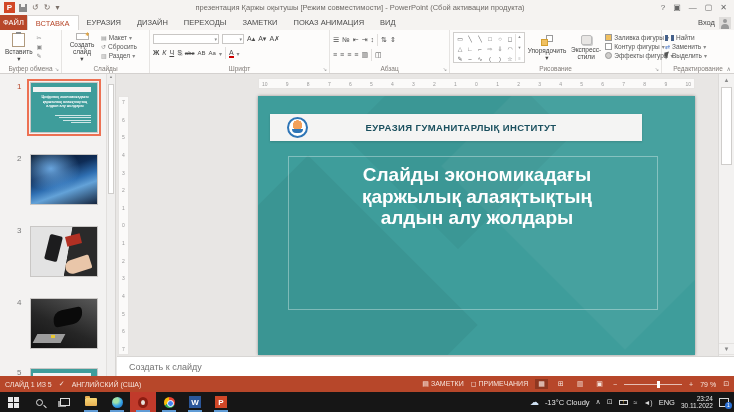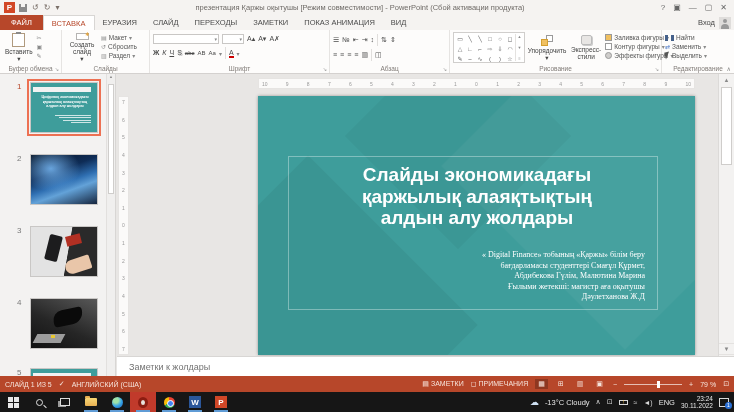--- a/index.html
+++ b/index.html
@@ -12,21 +12,21 @@
   .titlebar{position:absolute;top:0;left:0;right:0;height:15px;background:#f5f3f1;display:flex;align-items:center;padding:0 4px;}
   .ppt-logo{width:11px;height:11px;background:#d24726;color:#fff;font-size:8px;font-weight:bold;display:flex;align-items:center;justify-content:center;margin-right:4px;}
   .qat{display:flex;align-items:center;gap:5px;color:#7a6f68;font-size:8px;}
   .floppy{width:8px;height:8px;background:#8a8a8a;position:relative;}
   .floppy::after{content:"";position:absolute;left:2px;top:0;width:4px;height:3px;background:#f5f3f1;}
   .title-text{flex:1;text-align:center;font-size:7.5px;color:#6e6a66;overflow:hidden;white-space:nowrap;}
   .winbtns{display:flex;align-items:center;gap:8px;font-size:8px;color:#666;padding-right:3px;}
 
   
   .tabs{position:absolute;top:15px;left:0;right:0;height:15px;background:#f5f3f1;display:flex;align-items:stretch;font-size:7.5px;}
-  .tab-file{background:#b7472a;color:#fff;padding:0 11px;display:flex;align-items:center;}
+  .tab-file{background:#b7472a;color:#fff;padding:0 3px;display:flex;align-items:center;}
   .tab{padding:0 8px;display:flex;align-items:center;color:#4a4a4a;}
   .tab.active{background:#fff;color:#b7472a;border:1px solid #d8d6d4;border-bottom:none;}
   .signin{margin-left:auto;display:flex;align-items:center;gap:4px;font-size:7.5px;color:#444;padding-right:3px;}
   .avatar{width:12px;height:12px;background:#dfdddb;position:relative;overflow:hidden;}
   .avatar::before{content:"";position:absolute;left:4px;top:2px;width:4px;height:4px;border-radius:50%;background:#9a9a9a;}
   .avatar::after{content:"";position:absolute;left:2px;top:7px;width:8px;height:5px;border-radius:4px 4px 0 0;background:#9a9a9a;}
 
   
   .ribbon{position:absolute;top:30px;left:0;right:0;height:44px;background:#fdfcfb;border-bottom:1px solid #d4d1cf;display:flex;}
   .rg{position:relative;border-right:1px solid #e6e4e2;padding:2px 2px 10px 3px;display:flex;gap:2px;}
@@ -174,21 +174,21 @@
       <span>—</span>
       <span>▢</span>
       <span>✕</span>
     </span>
   </div>
 
   <div class="tabs">
     <span class="tab-file">ФАЙЛ</span>
     <span class="tab active">ВСТАВКА</span>
     <span class="tab">ЕУРАЗИЯ</span>
-    <span class="tab">СЛАЙД</span>
+    <span class="tab">ДИЗАЙН</span>
     <span class="tab">ПЕРЕХОДЫ</span>
     <span class="tab">ЗАМЕТКИ</span>
     <span class="tab">ПОКАЗ АНИМАЦИЯ</span>
     <span class="tab">ВИД</span>
     <span class="signin">
       <span>Вход</span>
       <span class="avatar"></span>
     </span>
   </div>
 
@@ -466,43 +466,42 @@
         <span>5</span>
         <span>6</span>
         <span>7</span>
       </div>
   </div>
 
   <div class="canvas">
     <div class="deco1"></div>
     <div class="deco2"></div>
     <div class="deco3"></div>
+    <div class="band">
+      <span class="logo"></span>
+      <span class="band-text">ЕУРАЗИЯ ГУМАНИТАРЛЫҚ ИНСТИТУТ</span>
+    </div>
     <div class="frame"></div>
     <div class="slide-title pre">Слайды экономикадағы
 қаржылық алаяқтықтың
 алдын алу жолдары</div>
-    <div class="slide-sub pre">« Digital Finance» тобының «Қаржы» білім беру
-бағдарламасы студенттері Смағұл Құрмет,
-Абдибекова Гүлім, Малютина Марина
-Ғылыми жетекші: магистр аға оқытушы
-Дәулетханова Ж.Д</div>
   </div>
 
   <div class="vscroll">
     <div class="sbtn">▲</div>
     <div class="sthumb"></div>
     <div class="bottom">
       <div class="sbtn">▼</div>
       <div class="sbtn">⇈</div>
       <div class="sbtn">⇊</div>
     </div>
   </div>
 
   <div class="notes">
-    <span>Заметки к жолдары</span>
+    <span>Создать к слайду</span>
   </div>
 
   <div class="statusbar">
     <span>СЛАЙД 1 ИЗ 5</span>
     <span class="sb-ic">✓</span>
     <span>АНГЛИЙСКИЙ (США)</span>
     <span class="sb-right">
       <span>
         <span class="sb-ic">▤</span>
         <span>ЗАМЕТКИ</span>

